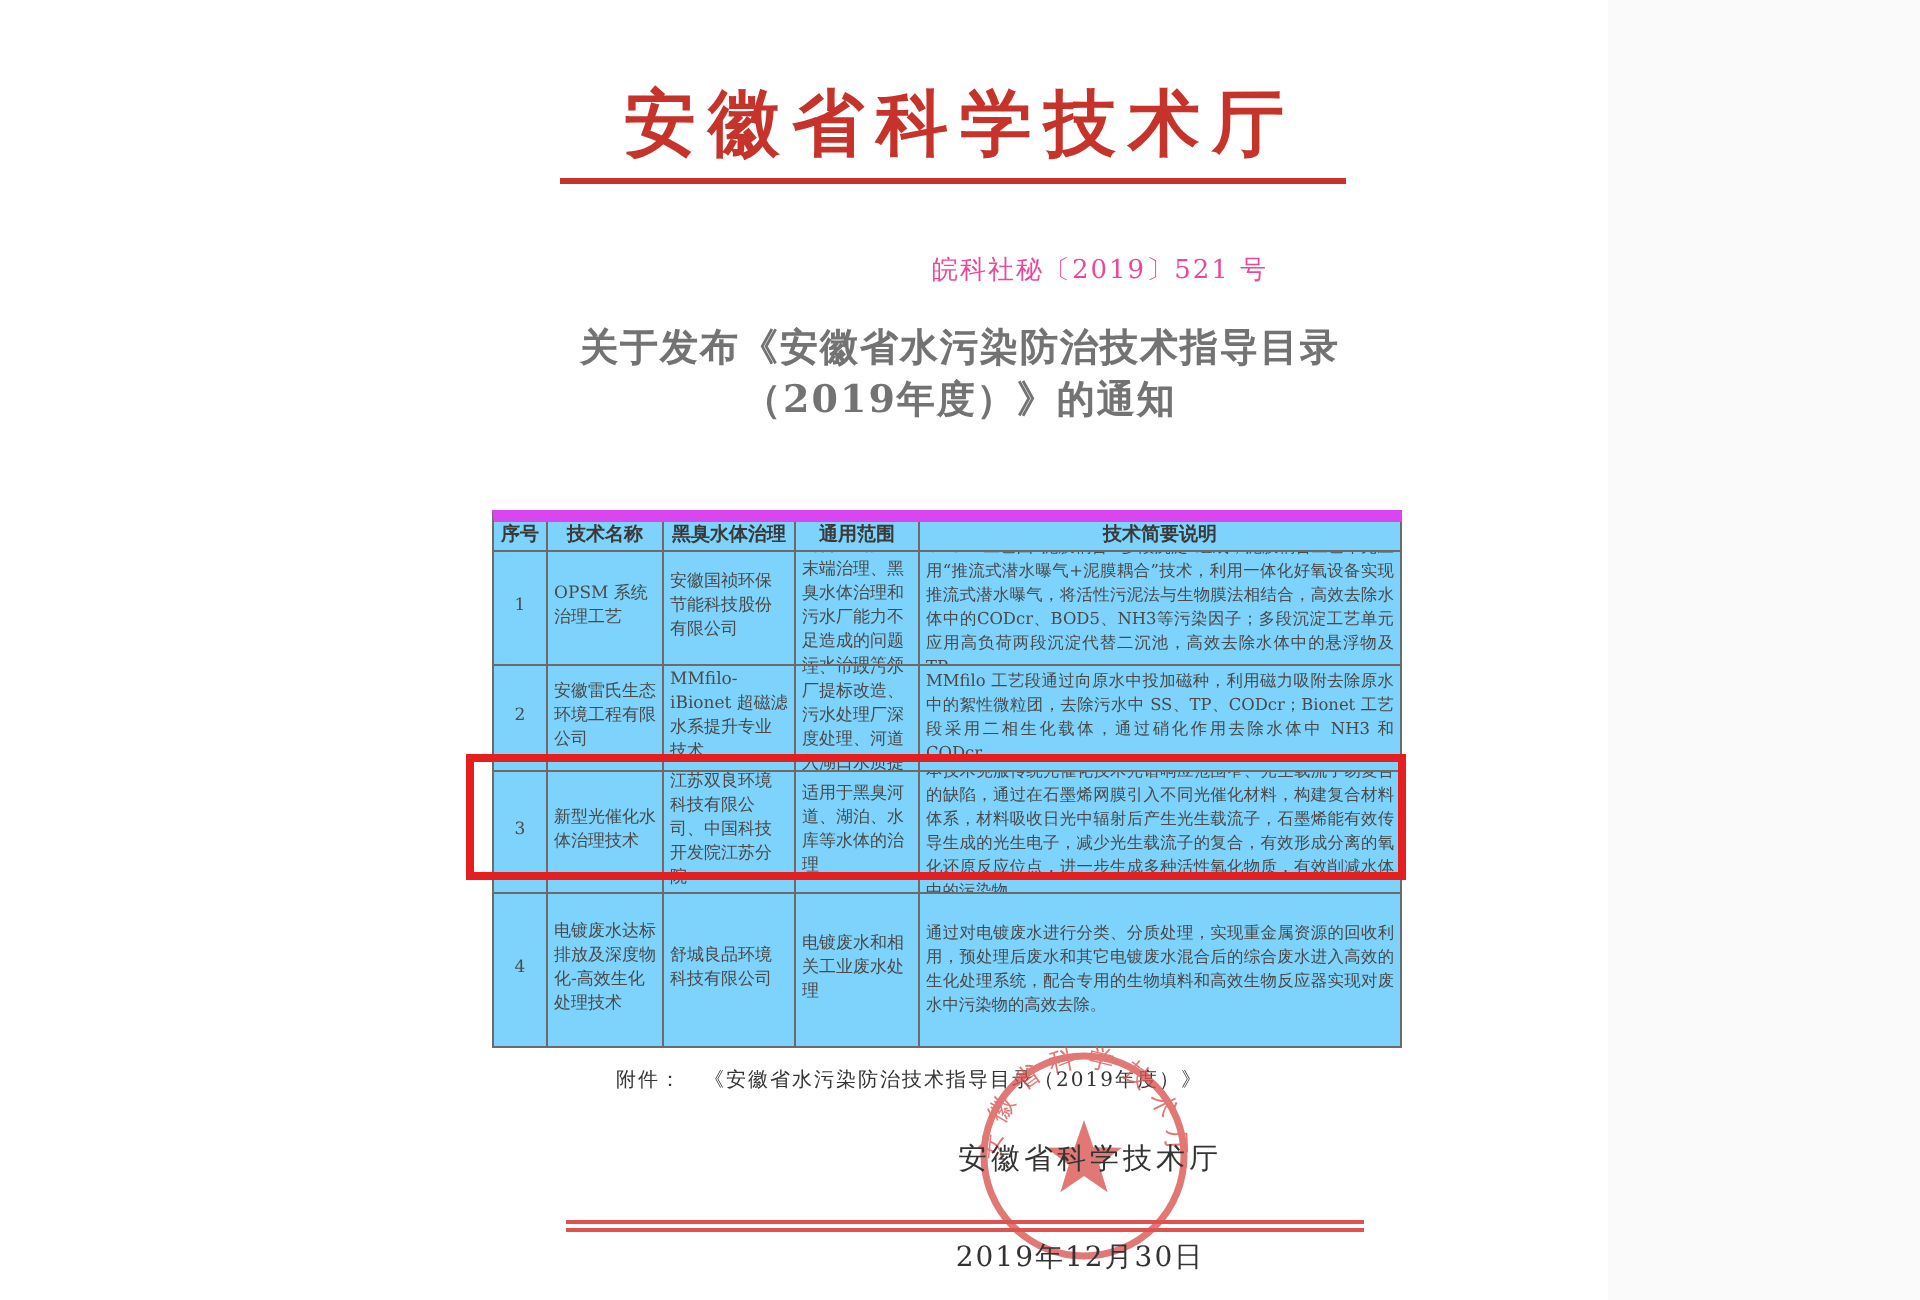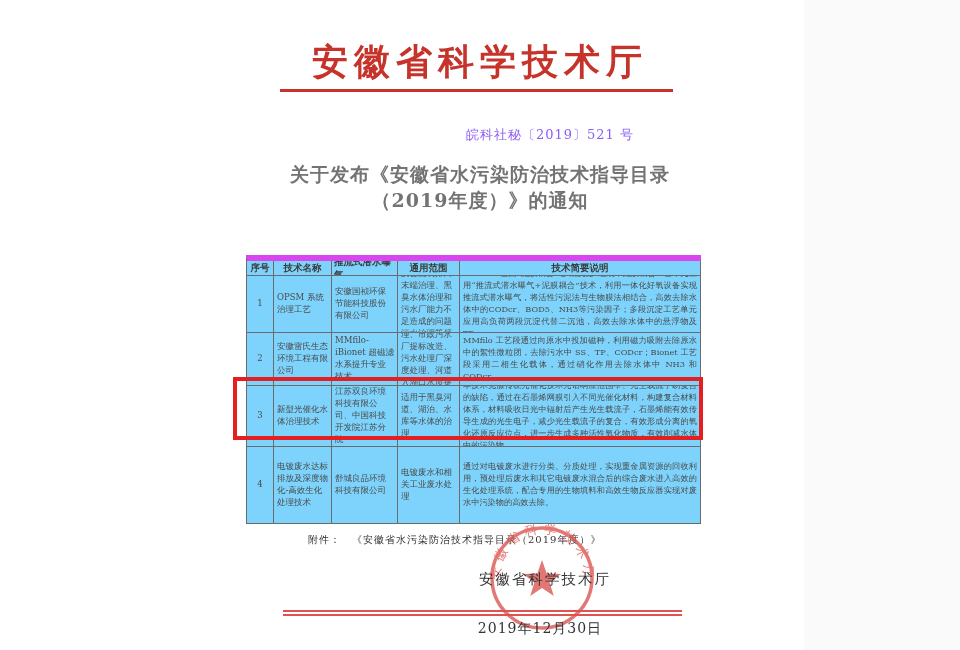--- a/index.html
+++ b/index.html
@@ -12,21 +12,21 @@
   .letterhead{
     position:absolute;left:0;top:38px;width:960px;text-align:center;
     color:#c5332b;font-weight:bold;font-size:36px;letter-spacing:6px;
     font-family:"DejaVu Serif","Liberation Serif",serif;
   }
   .letterhead-rule{
     position:absolute;left:280px;top:89px;width:393px;height:3px;background:#c5332b;
   }
   .doc-number{
     position:absolute;left:440px;top:126px;width:220px;text-align:center;
-    font-size:13px;color:#8b5cf6;letter-spacing:1px;
+    font-size:13px;color:#ec4899;letter-spacing:1px;
   }
   .notice-title{
     position:absolute;left:0;top:162px;width:960px;text-align:center;
     font-size:19px;font-weight:bold;color:#737373;line-height:1.35;letter-spacing:1px;
   }
   
   .tech-table{
     position:absolute;left:246px;top:255px;width:454px;
     display:grid;
     grid-template-columns:27px 58px 66px 62px 1fr;
@@ -77,21 +77,21 @@
 
   <div class="notice-title">
     <div>关于发布《安徽省水污染防治技术指导目录</div>
     <div>（2019年度）》的通知</div>
   </div>
 
   <div class="tech-table">
 
     <div class="cell th">序号</div>
     <div class="cell th">技术名称</div>
-    <div class="cell th">推流式潜水曝气</div>
+    <div class="cell th">黑臭水体治理</div>
     <div class="cell th">通用范围</div>
     <div class="cell th">技术简要说明</div>
 
     <div class="cell ctr">1</div>
     <div class="cell left">OPSM 系统治理工艺</div>
     <div class="cell left">安徽国祯环保节能科技股份有限公司</div>
     <div class="cell left">适用于高浓度的合流制排口末端治理、黑臭水体治理和污水厂能力不足造成的问题污水治理等领域</div>
     <div class="cell left summary">OPSM 工艺由“泥膜耦合+多段沉淀”组成，泥膜耦合工艺单元应用“推流式潜水曝气+泥膜耦合”技术，利用一体化好氧设备实现推流式潜水曝气，将活性污泥法与生物膜法相结合，高效去除水体中的CODcr、BOD5、NH3等污染因子；多段沉淀工艺单元应用高负荷两段沉淀代替二沉池，高效去除水体中的悬浮物及TP。</div>
 
     <div class="cell ctr">2</div>

